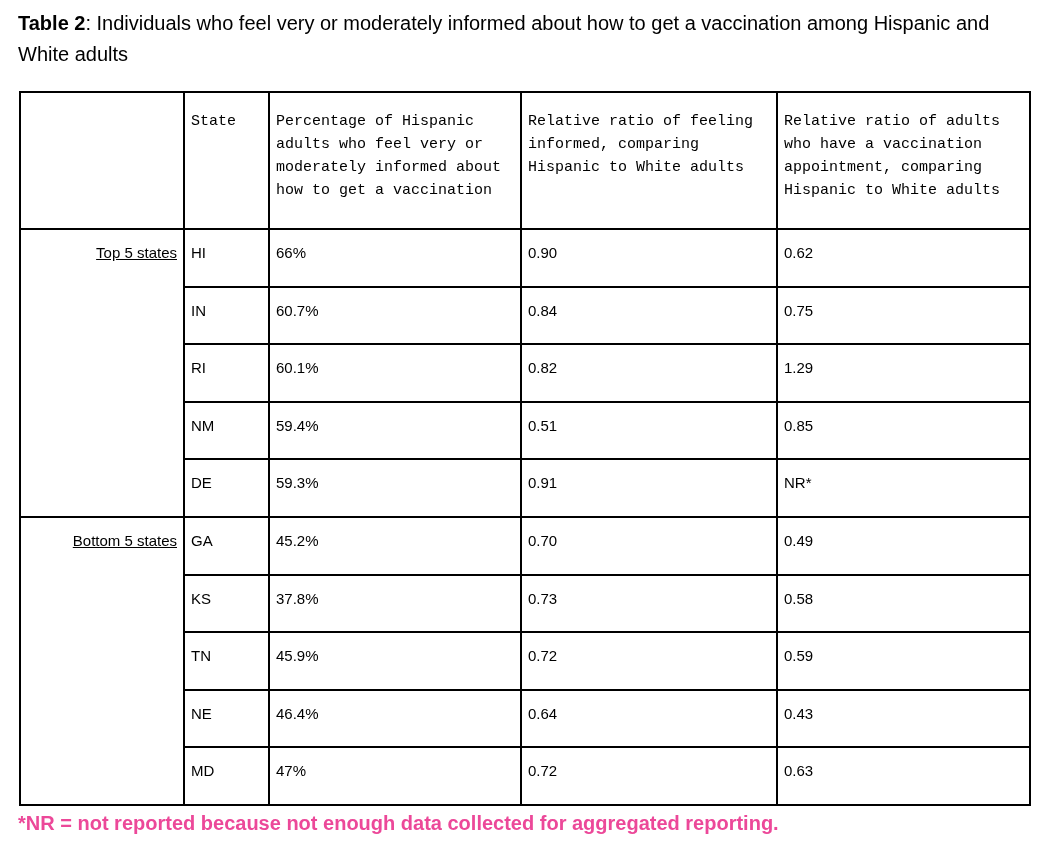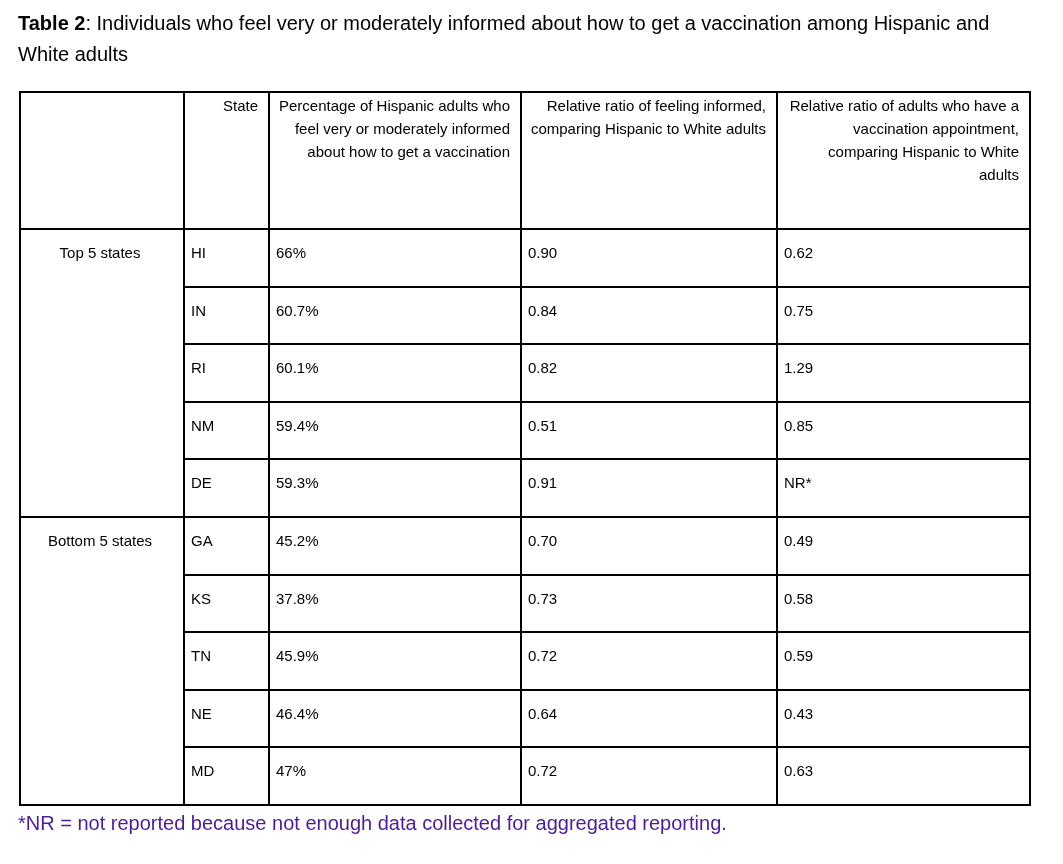--- a/index.html
+++ b/index.html
@@ -42,42 +42,45 @@
   table.data-table td {
     border: 2px solid #000000;
     vertical-align: top;
     font-size: 15px;
     color: #000000;
     background: #ffffff;
     overflow: hidden;
   }
   thead tr { height: 137px; }
   thead td {
-    padding: 1px 10px 0 6px;
+    padding: 17px 10px 0 6px;
     line-height: 23px;
-    text-align: right;
+    text-align: left;
+    font-family: Liberation Mono, monospace;
   }
   tbody tr { height: 57.6px; }
   tbody td {
     padding: 13px 6px 0 6px;
     line-height: 19px;
     text-align: left;
   }
   tbody td.group-cell {
-    text-align: center;
+    text-align: right;
     padding-left: 2px;
+    text-decoration: underline;
   }
   .footnote {
     position: absolute;
     left: 18px;
     top: 810px;
     margin: 0;
     font-size: 20px;
     line-height: 26px;
-    color: #4c1d95;
+    color: #ec4899;
+    font-weight: bold;
   }
 </style>
 </head>
 <body>
 
 <div class="page">
 
   <p class="caption"><b>Table 2</b><span>: Individuals who feel very or moderately informed about how to get a vaccination among Hispanic and White adults</span></p>
 
   <table class="data-table">

